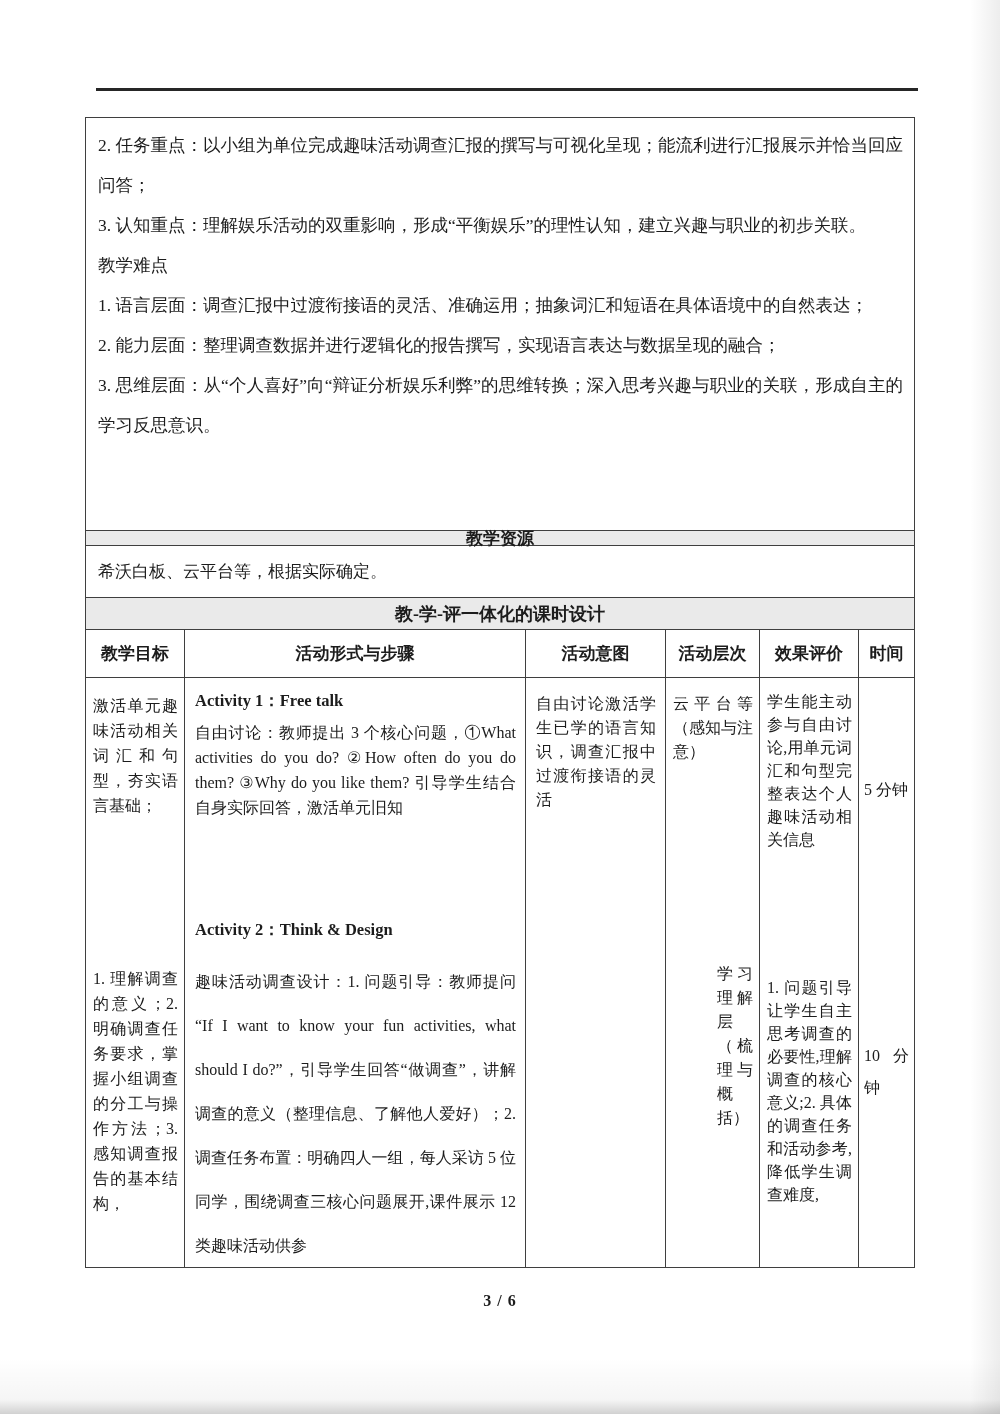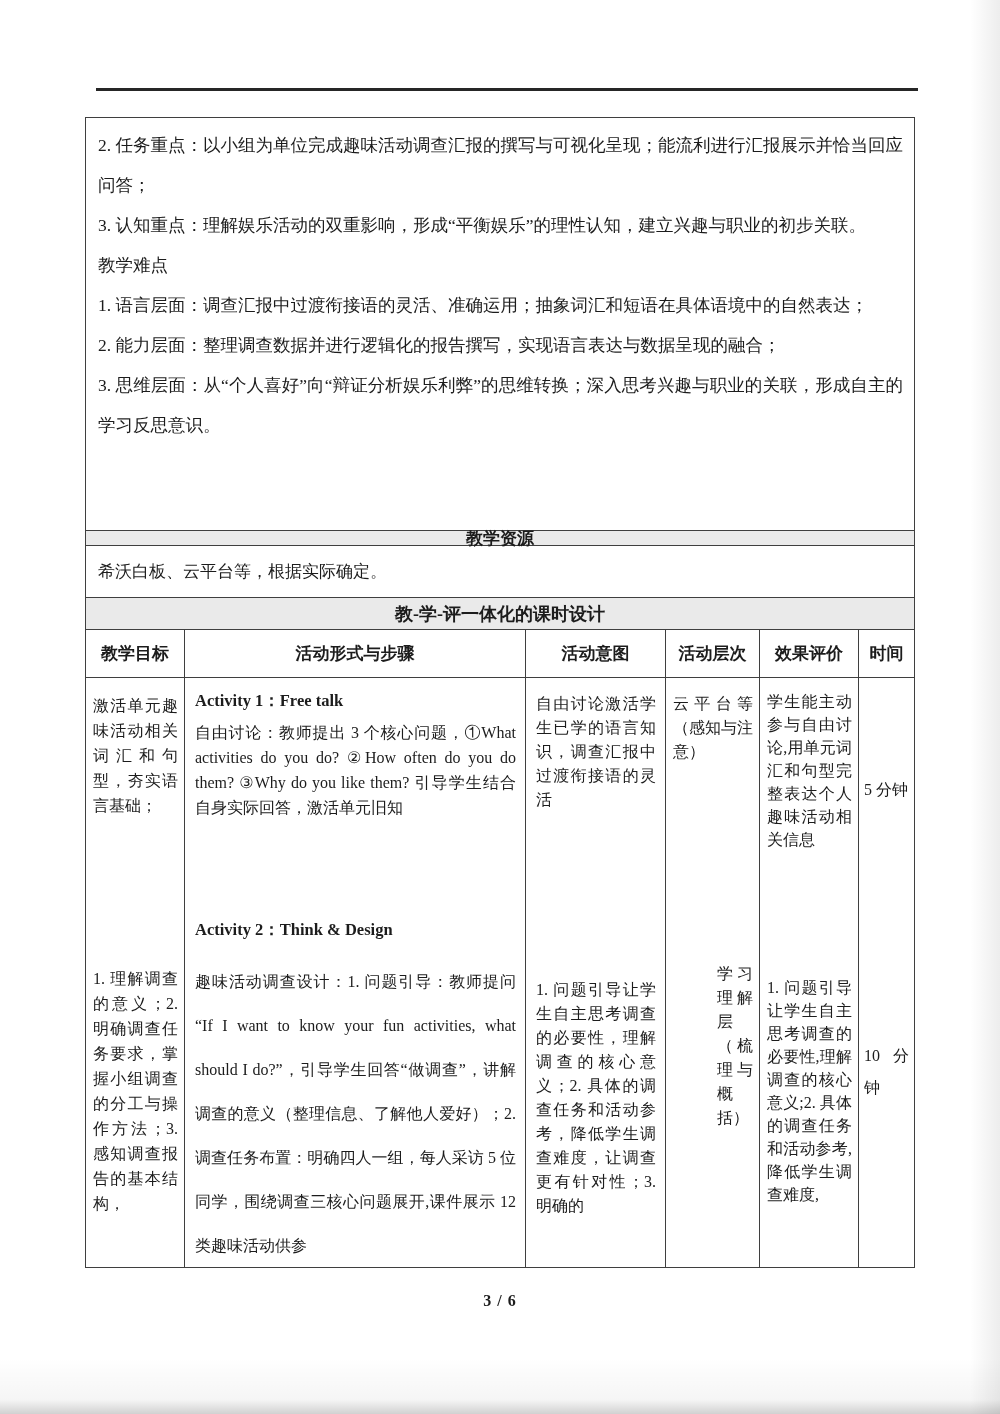--- a/index.html
+++ b/index.html
@@ -150,21 +150,20 @@
       <div class="act-title a1-title">Activity 1：Free talk</div>
       <div class="a1-steps just">自由讨论：教师提出 3 个核心问题，①What activities do you do? ②How often do you do them? ③Why do you like them?  引导学生结合自身实际回答，激活单元旧知</div>
       <div class="abs a2-wrap">
         <div class="act-title">Activity 2：Think &amp; Design</div>
         <div class="a2-steps just">趣味活动调查设计：1. 问题引导：教师提问 “If I want to know your fun activities, what should I do?”，引导学生回答“做调查”，讲解调查的意义（整理信息、了解他人爱好）；2. 调查任务布置：明确四人一组，每人采访 5 位同学，围绕调查三核心问题展开,课件展示 12 类趣味活动供参</div>
       </div>
     </div>
 
     <div class="gcell">
       <div class="int1 just">自由讨论激活学生已学的语言知识，调查汇报中过渡衔接语的灵活</div>
-      <div class="abs int2 just">1. 问题引导让学生自主思考调查的必要性，理解调查的核心意义；2. 具体的调查任务和活动参考，降低学生调查难度，让调查更有针对性；3. 明确的</div>
     </div>
 
     <div class="gcell">
       <div class="lvl1 just">云平台等（感知与注意）</div>
       <div class="abs lvl2 just">学习理解层（梳理与概括）</div>
     </div>
 
     <div class="gcell">
       <div class="ev1 just">学生能主动参与自由讨论,用单元词汇和句型完整表达个人趣味活动相关信息</div>
       <div class="abs ev2 just">1. 问题引导让学生自主思考调查的必要性,理解调查的核心意义;2. 具体的调查任务和活动参考,降低学生调查难度,</div>

